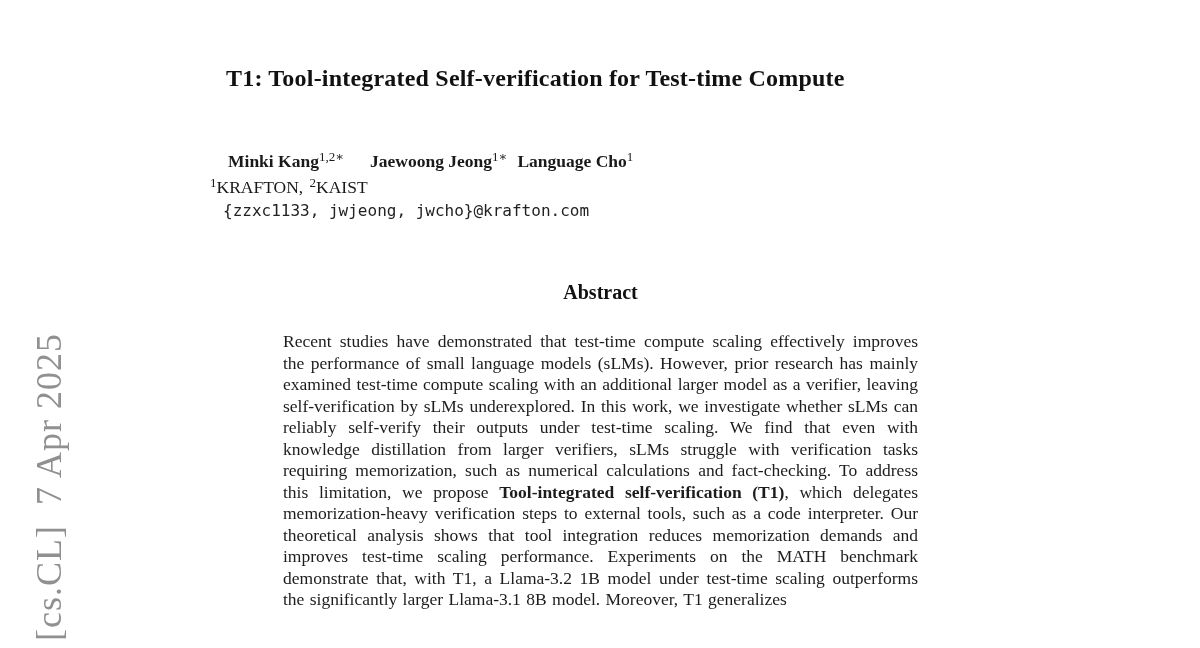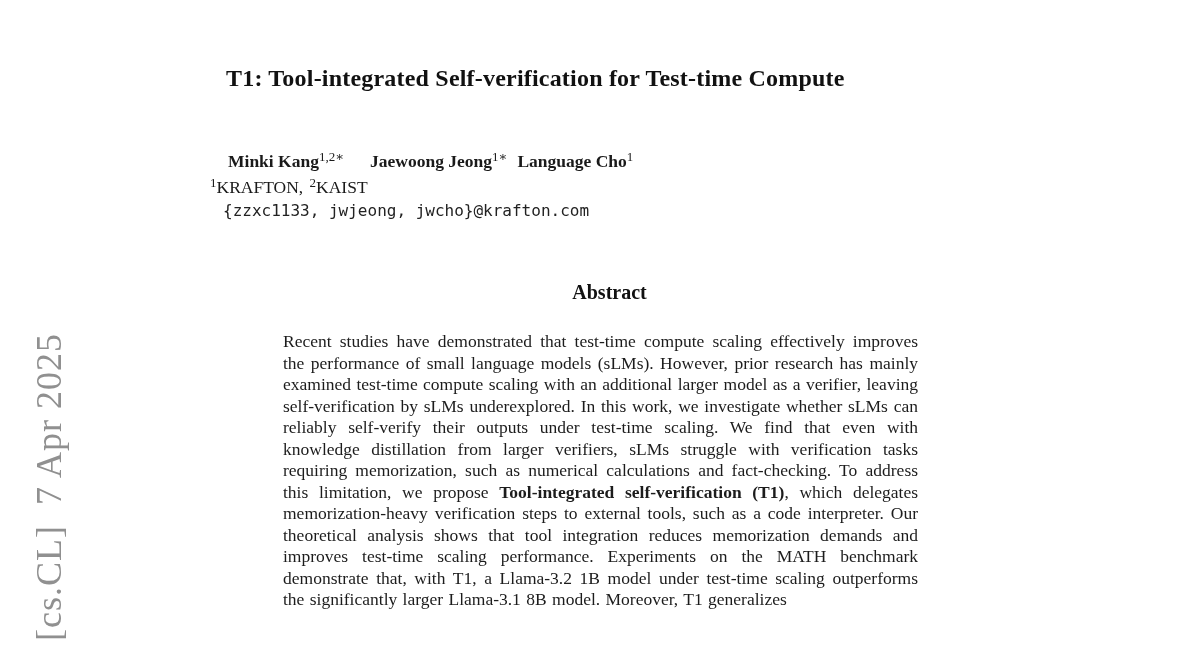--- a/index.html
+++ b/index.html
@@ -78,21 +78,21 @@
     left: 223px;
     top: 199px;
     font-family: "DejaVu Sans Mono", "Liberation Mono", monospace;
     font-size: 16px;
     line-height: 24px;
     color: #222222;
     white-space: pre;
   }
   .abstract-heading {
     position: absolute;
-    left: 292px;
+    left: 283px;
     top: 278px;
     width: 635px;
     text-align: center;
     font-size: 20px;
     line-height: 28px;
     font-weight: 700;
     color: #111111;
   }
   .abstract-body {
     position: absolute;

